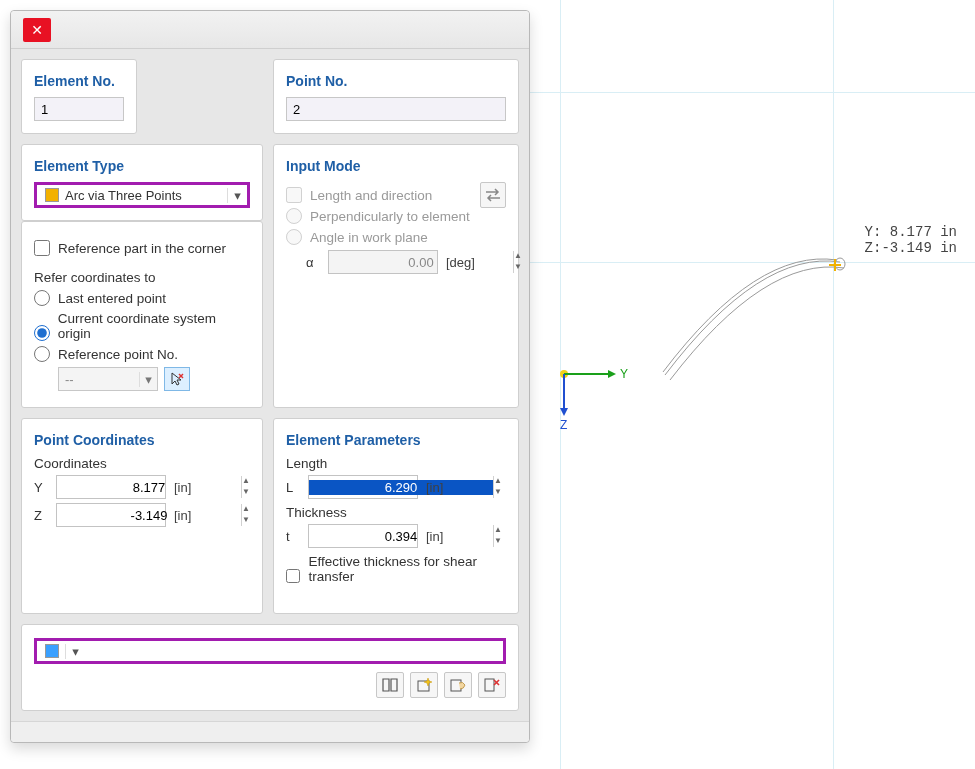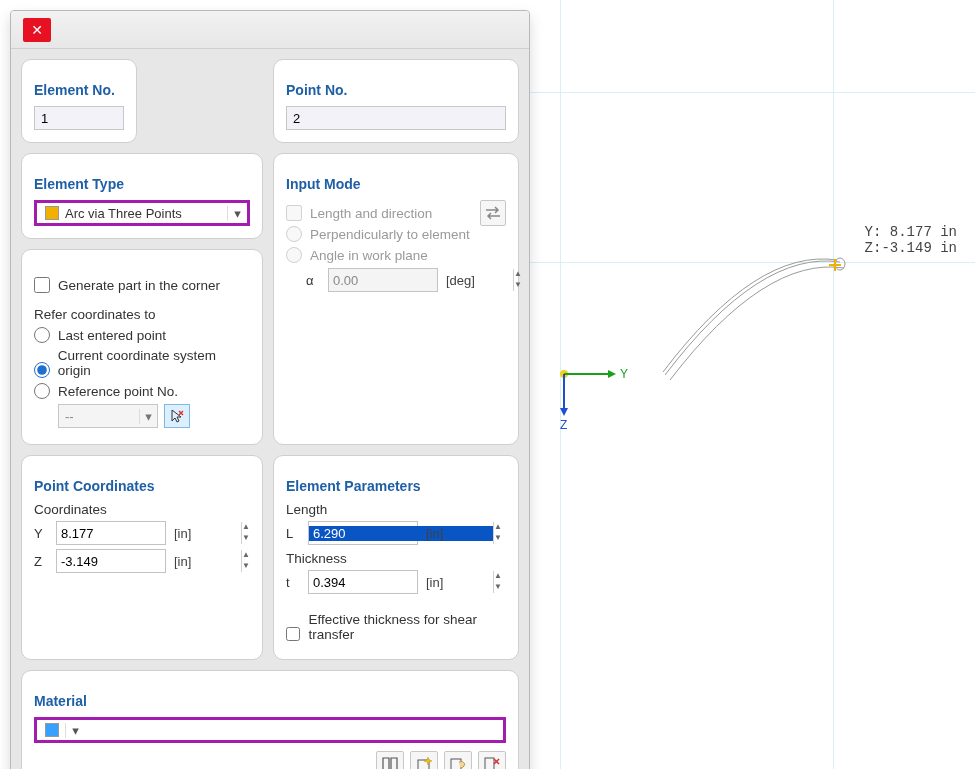--- a/index.html
+++ b/index.html
@@ -52,21 +52,21 @@
     display:flex; align-items:center; justify-content:center;
     font-size:14px; cursor:pointer; border-radius:2px;
   }
   .body { padding:10px; background:#e7e7e7; }
   .row { display:flex; gap:10px; margin-bottom:10px; }
   .row > .panel { flex:1; min-width:0; }
   .row.top > .panel:first-child { flex:0 0 116px; }
   .row.top > .spacer { flex:0 0 116px; }
   .panel {
     background:#fff; border:1px solid #cfcfcf;
-    border-radius:10px; padding:22px 12px 12px;
+    border-radius:3px; padding:13px 12px 12px;
   }
   .panel-title { color:#1f5fa6; font-weight:600; font-size:14px; margin-bottom:8px; }
   .num-input, .txt-input {
     width:100%; height:24px;
     border:1px solid #c7c7c7; background:#f3f2f8;
     padding:2px 6px; font-size:13px;
   }
   .dropdown {
     display:flex; align-items:center; width:100%; height:26px;
     border:3px solid #a21caf; background:#fff; cursor:pointer;
@@ -84,21 +84,21 @@
     width:16px; height:16px; accent-color:#1f6fd0; margin:0;
   }
   .sublabel { font-size:13.5px; color:#333; margin:6px 0 4px; }
   .hline { display:flex; align-items:center; gap:8px; margin:4px 0; }
   .hline .lbl { width:14px; color:#333; }
   .spin {
     display:flex; align-items:center; width:110px; height:24px;
     border:1px solid #c3c3c3; background:#fff;
   }
   .spin input {
-    flex:1; border:none; text-align:left; padding:0 4px; font-size:13px; background:transparent; outline:none;
+    flex:1; border:none; text-align:center; padding:0 4px; font-size:13px; background:transparent; outline:none;
   }
   .spin .arrows {
     width:16px; display:flex; flex-direction:column; border-left:1px solid #d0d0d0;
   }
   .spin .arrows span {
     height:11px; line-height:9px; text-align:center; font-size:8px; color:#666; cursor:pointer;
   }
   .spin.selected input { background:#0a55c4; color:#fff; }
   .spin.disabled { background:#f4f4f4; }
   .spin.disabled input { color:#888; background:transparent; }
@@ -186,34 +186,34 @@
         <input class="num-input" value="1" style="">
       </div>
       <div class="spacer"></div>
       <div class="panel">
         <div class="panel-title">Point No.</div>
         <input class="num-input" value="2" style="">
       </div>
     </div>
 
     <div class="row">
-      <div style="flex:0 0 242px; display:flex; flex-direction:column; gap:10px;">
+      <div style="flex:0 0 242px; display:flex; flex-direction:column; ">
         <div class="panel">
           <div class="panel-title">Element Type</div>
           <div class="dropdown">
             <div class="swatch" style="background:#f2b100"></div>
             <div class="dd-text">Arc via Three Points</div>
             <div class="chev">▾</div>
           </div>
         </div>
 
         <div class="panel">
           <label class="check-row">
             <input type="checkbox" style="">
-            <span>Generate part in the corner</span>
+            <span>Reference part in the corner</span>
           </label>
           <div class="sublabel" style="margin-top:14px">Refer coordinates to</div>
           <label class="radio-row">
             <input type="radio" name="refer" style="">
             <span>Last entered point</span>
           </label>
           <label class="radio-row">
             <input type="radio" name="refer" checked="" style="">
             <span>Current coordinate system origin</span>
           </label>
@@ -323,29 +323,28 @@
           <span class="lbl">t</span>
           <div class="spin">
             <input value="0.394" style="">
             <div class="arrows">
                 <span>▲</span>
                 <span>▼</span>
               </div>
           </div>
           <span class="unit">[in]</span>
         </div>
-        <label class="check-row" style="margin-top:18px">
+        <label class="check-row" style="margin-top:6px">
           <input type="checkbox" style="">
           <span>Effective thickness for shear transfer</span>
         </label>
       </div>
     </div>
 
     <div class="panel">
-      <div class="panel-title">Material</div>
       <div class="dropdown">
         <div class="swatch" style="background:#3aa0ff"></div>
         <div class="chev">▾</div>
       </div>
       <div class="iconbar">
         <div class="iconbtn">
           <svg width="18" height="16">
               <path d="M2,2 H8 V14 H2 Z M10,2 H16 V14 H10 Z M8,2 V14 M10,2 V14" fill="none" stroke="#555" stroke-width="1.2"></path>
             </svg>
         </div>

